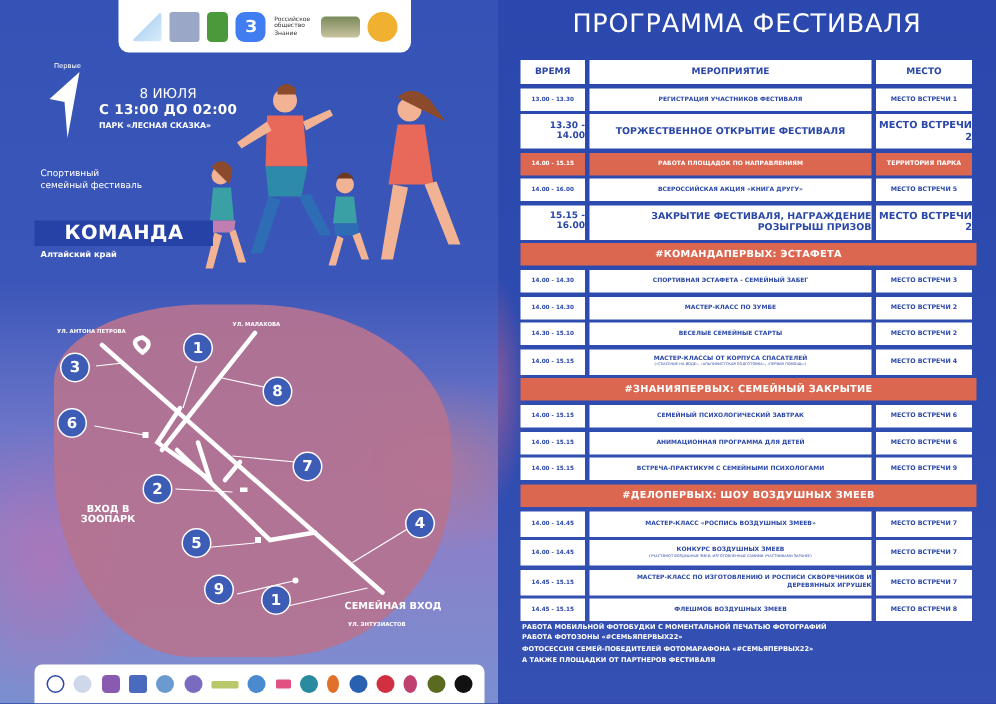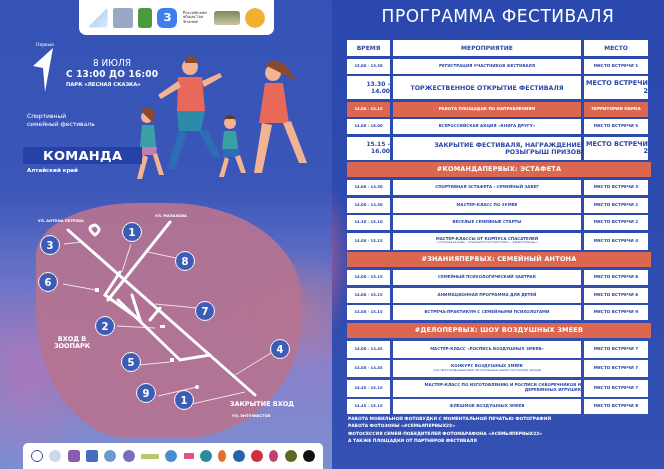--- a/index.html
+++ b/index.html
@@ -94,21 +94,21 @@
     <div class="logo-text">Российское общество Знание</div>
     <div class="logo l5"></div>
     <div class="logo l6"></div>
   </div>
 
   <div class="first-label">Первые</div>
   <svg class="first-arrow" viewBox="0 0 22 44">
     <path d="M20 0 L12 44 L10 20 L0 18 Z" fill="#ffffff"></path>
   </svg>
   <div class="event-date">8 ИЮЛЯ</div>
-  <div class="event-time">С 13:00 ДО 16:00</div>
+  <div class="event-time">С 13:00 ДО 02:00</div>
   <div class="event-place">ПАРК «ЛЕСНАЯ СКАЗКА»</div>
 
   <svg class="runners" viewBox="0 0 190 130">
 
     <circle cx="55" cy="12" r="8" fill="#f2b394"></circle>
     <path d="M50 4 q6 -6 12 0 v4 h-12z" fill="#8a4a2b"></path>
     <path d="M43 22 h24 l3 34 h-28z" fill="#e8685a"></path>
     <path d="M42 56 h28 l-4 20 h-22z" fill="#2d8aa8"></path>
     <path d="M44 76 l-12 38 h8 l12 -36z M64 76 l14 26 h8 l-14 -28z" fill="#2e6db5"></path>
     <path d="M43 26 l-20 14 l3 4 l20 -12z M67 26 l18 -8 l2 4 l-18 10z" fill="#f2b394"></path>
@@ -163,21 +163,21 @@
       <rect x="170" y="158" width="4" height="4"></rect>
       <circle cx="197" cy="187" r="2"></circle>
       <rect x="160" y="125" width="5" height="3"></rect>
     </g>
   </svg>
 
   <div class="street" style="left:38px;top:219px;">УЛ. АНТОНА ПЕТРОВА</div>
   <div class="street" style="left:155px;top:214px;">УЛ. МАЛАХОВА</div>
   <div class="street" style="left:232px;top:414px;">УЛ. ЭНТУЗИАСТОВ</div>
   <div class="map-label" style="left:42px;top:300px;width:60px;margin-top:36px;">ВХОД В ЗООПАРК</div>
-  <div class="map-label" style="left:222px;top:401px;width:80px;">ЗАКРЫТИЕ ВХОД</div>
+  <div class="map-label" style="left:222px;top:401px;width:80px;">СЕМЕЙНАЯ ВХОД</div>
 
   <div class="pin" style="left:122px;top:222px;">1</div>
   <div class="pin" style="left:40px;top:235px;">3</div>
   <div class="pin" style="left:175px;top:251px;">8</div>
   <div class="pin" style="left:38px;top:272px;">6</div>
   <div class="pin" style="left:195px;top:301px;">7</div>
   <div class="pin" style="left:95px;top:316px;">2</div>
   <div class="pin" style="left:270px;top:339px;">4</div>
   <div class="pin" style="left:121px;top:352px;">5</div>
   <div class="pin" style="left:136px;top:383px;">9</div>
@@ -257,21 +257,21 @@
     </div>
     <div class="row h-two">
       <div class="cell c-time">14.00 - 15.15</div>
       <div class="cell c-event">
         <span>МАСТЕР-КЛАССЫ ОТ КОРПУСА СПАСАТЕЛЕЙ</span>
         <span class="sub-note">(«СПАСЕНИЕ НА ВОДЕ», «АЛЬПИНИСТСКАЯ ПОДГОТОВКА», «ПЕРВАЯ ПОМОЩЬ»)</span>
       </div>
       <div class="cell c-place">МЕСТО ВСТРЕЧИ 4</div>
     </div>
 
-    <div class="section">#ЗНАНИЯПЕРВЫХ: СЕМЕЙНЫЙ АНТОНА</div>
+    <div class="section">#ЗНАНИЯПЕРВЫХ: СЕМЕЙНЫЙ ЗАКРЫТИЕ</div>
     <div class="row">
       <div class="cell c-time h-small">14.00 - 15.15</div>
       <div class="cell c-event h-small">СЕМЕЙНЫЙ ПСИХОЛОГИЧЕСКИЙ ЗАВТРАК</div>
       <div class="cell c-place h-small">МЕСТО ВСТРЕЧИ 6</div>
     </div>
     <div class="row">
       <div class="cell c-time h-small">14.00 - 15.15</div>
       <div class="cell c-event h-small">АНИМАЦИОННАЯ ПРОГРАММА ДЛЯ ДЕТЕЙ</div>
       <div class="cell c-place h-small">МЕСТО ВСТРЕЧИ 6</div>
     </div>

